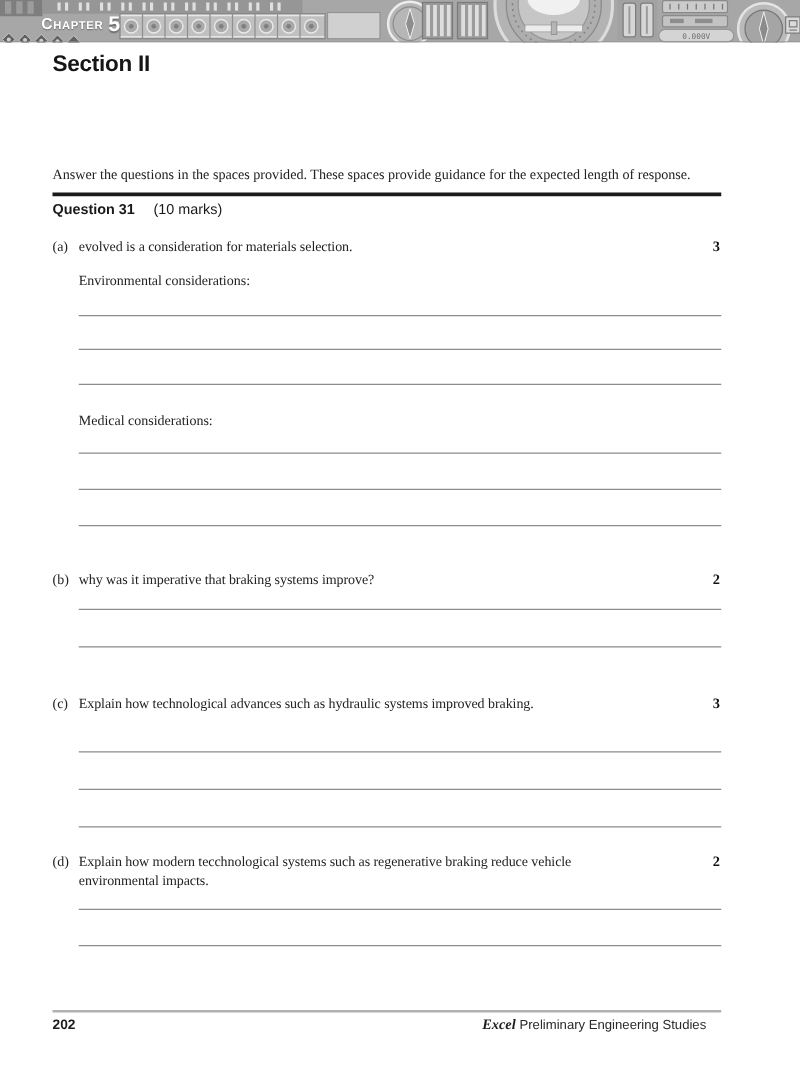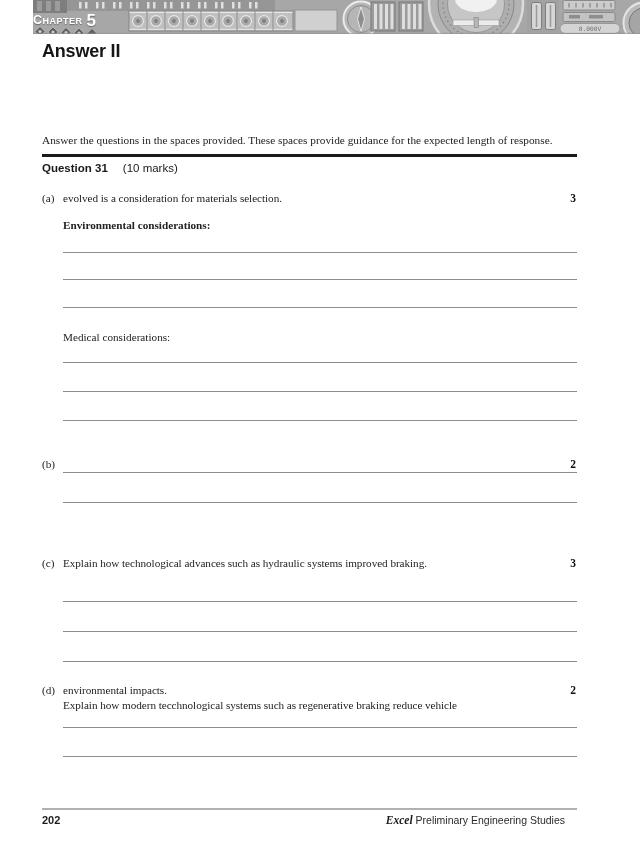--- a/index.html
+++ b/index.html
@@ -5,21 +5,21 @@
   html,body{margin:0;padding:0;background:#ffffff;}
   .page{
     position:relative;
     width:640px;height:855px;
     background:#ffffff;
     overflow:hidden;
     font-family:"Liberation Serif", serif;
     color:#1f1f1f;
   }
   
-  .banner{position:absolute;left:0;top:0;width:596px;height:34px;padding-left:33px;}
+  .banner{position:absolute;left:0;top:0;width:596px;height:34px;}
   .banner svg{display:block;}
   .chapter{
     position:absolute;left:33px;top:10px;
     font-family:"Liberation Sans", sans-serif;
     color:#ffffff;
     text-shadow:0 1px 1px rgba(60,60,60,.55);
     white-space:nowrap;
   }
   .chapter-word{font-weight:bold;font-size:12.5px;font-variant:small-caps;letter-spacing:.5px;}
   .chapter-num{font-weight:bold;font-size:17px;margin-left:4px;vertical-align:-2px;}
@@ -52,21 +52,21 @@
     font-size:11.2px;line-height:15px;color:#222;
   }
   .part-body{margin-left:21px;position:relative;}
   .part-marks{
     position:absolute;right:1px;top:0;
     font-weight:bold;font-size:11.5px;line-height:15px;color:#111;
     font-family:"Liberation Serif", serif;
   }
   .qtext{font-size:11.2px;line-height:15px;color:#222;letter-spacing:-.05px;white-space:nowrap;}
   .sub-label{font-size:11.2px;line-height:15px;color:#222;}
-  .sl-1{margin-top:12px;font-weight:bold;}
+  .sl-1{margin-top:12px;}
   .sl-2{margin-top:22px;}
   .answer-line{box-sizing:border-box;border-bottom:1.2px solid #8c8c8c;}
   .h15{height:15px;}.h16{height:16px;}.h18{height:18px;}.h20{height:20px;}
   .h27{height:27px;}.h28{height:28px;}.h29{height:29px;}.h30{height:30px;}.h31{height:31px;}
   .pa{top:191px;}
   .pb{top:457px;}
   .pc{top:556px;}
   .pd{top:683px;}
   
   .footer-rule{position:absolute;left:42px;top:808px;width:535px;height:2px;background:#b1b1b1;}
@@ -240,21 +240,21 @@
         <circle cx="46" cy="33" r="1.6" fill="#cfcfcf"></circle>
         <polygon points="59,28.5 64,33.5 59,38.5 54,33.5" fill="#606060" stroke="#c9c9c9" stroke-width="0.7"></polygon>
       </g>
       <rect x="0" y="32.8" width="640" height="1.2" fill="#8f8f8f" opacity="0.6"></rect>
     </svg>
     <div class="chapter">
       <span class="chapter-word">Chapter</span><span class="chapter-num">5</span>
     </div>
   </div>
 
-  <div class="sec-title">Answer II</div>
+  <div class="sec-title">Section II</div>
 
 
   <div class="instr">Answer the questions in the spaces provided. These spaces provide guidance for the expected length of response.</div>
 
   <div class="rule"></div>
 
   <div class="qhead">
     <span class="qtitle">Question 31</span><span class="qmarks">(10 marks)</span>
   </div>
 
@@ -275,20 +275,21 @@
         <div class="answer-line h29"></div>
         <div class="answer-line h29"></div>
       </div>
     </div>
   </div>
 
   <div class="part pb">
     <span class="part-label">(b)</span>
     <span class="part-marks">2</span>
     <div class="part-body">
+      <div class="qtext">why was it imperative that braking systems improve?</div>
       <div>
         <div class="answer-line h16"></div>
         <div class="answer-line h30"></div>
       </div>
     </div>
   </div>
 
   <div class="part pc">
     <span class="part-label">(c)</span>
     <span class="part-marks">3</span>
@@ -299,22 +300,22 @@
         <div class="answer-line h30"></div>
         <div class="answer-line h30"></div>
       </div>
     </div>
   </div>
 
   <div class="part pd">
     <span class="part-label">(d)</span>
     <span class="part-marks">2</span>
     <div class="part-body">
+      <div class="qtext">Explain how modern tecchnological systems such as regenerative braking reduce vehicle</div>
       <div class="qtext">environmental impacts.</div>
-      <div class="qtext">Explain how modern tecchnological systems such as regenerative braking reduce vehicle</div>
       <div>
         <div class="answer-line h15"></div>
         <div class="answer-line h29"></div>
       </div>
     </div>
   </div>
 
   <div class="footer-rule"></div>
   <div class="footer">
     <span class="page-num">202</span>

